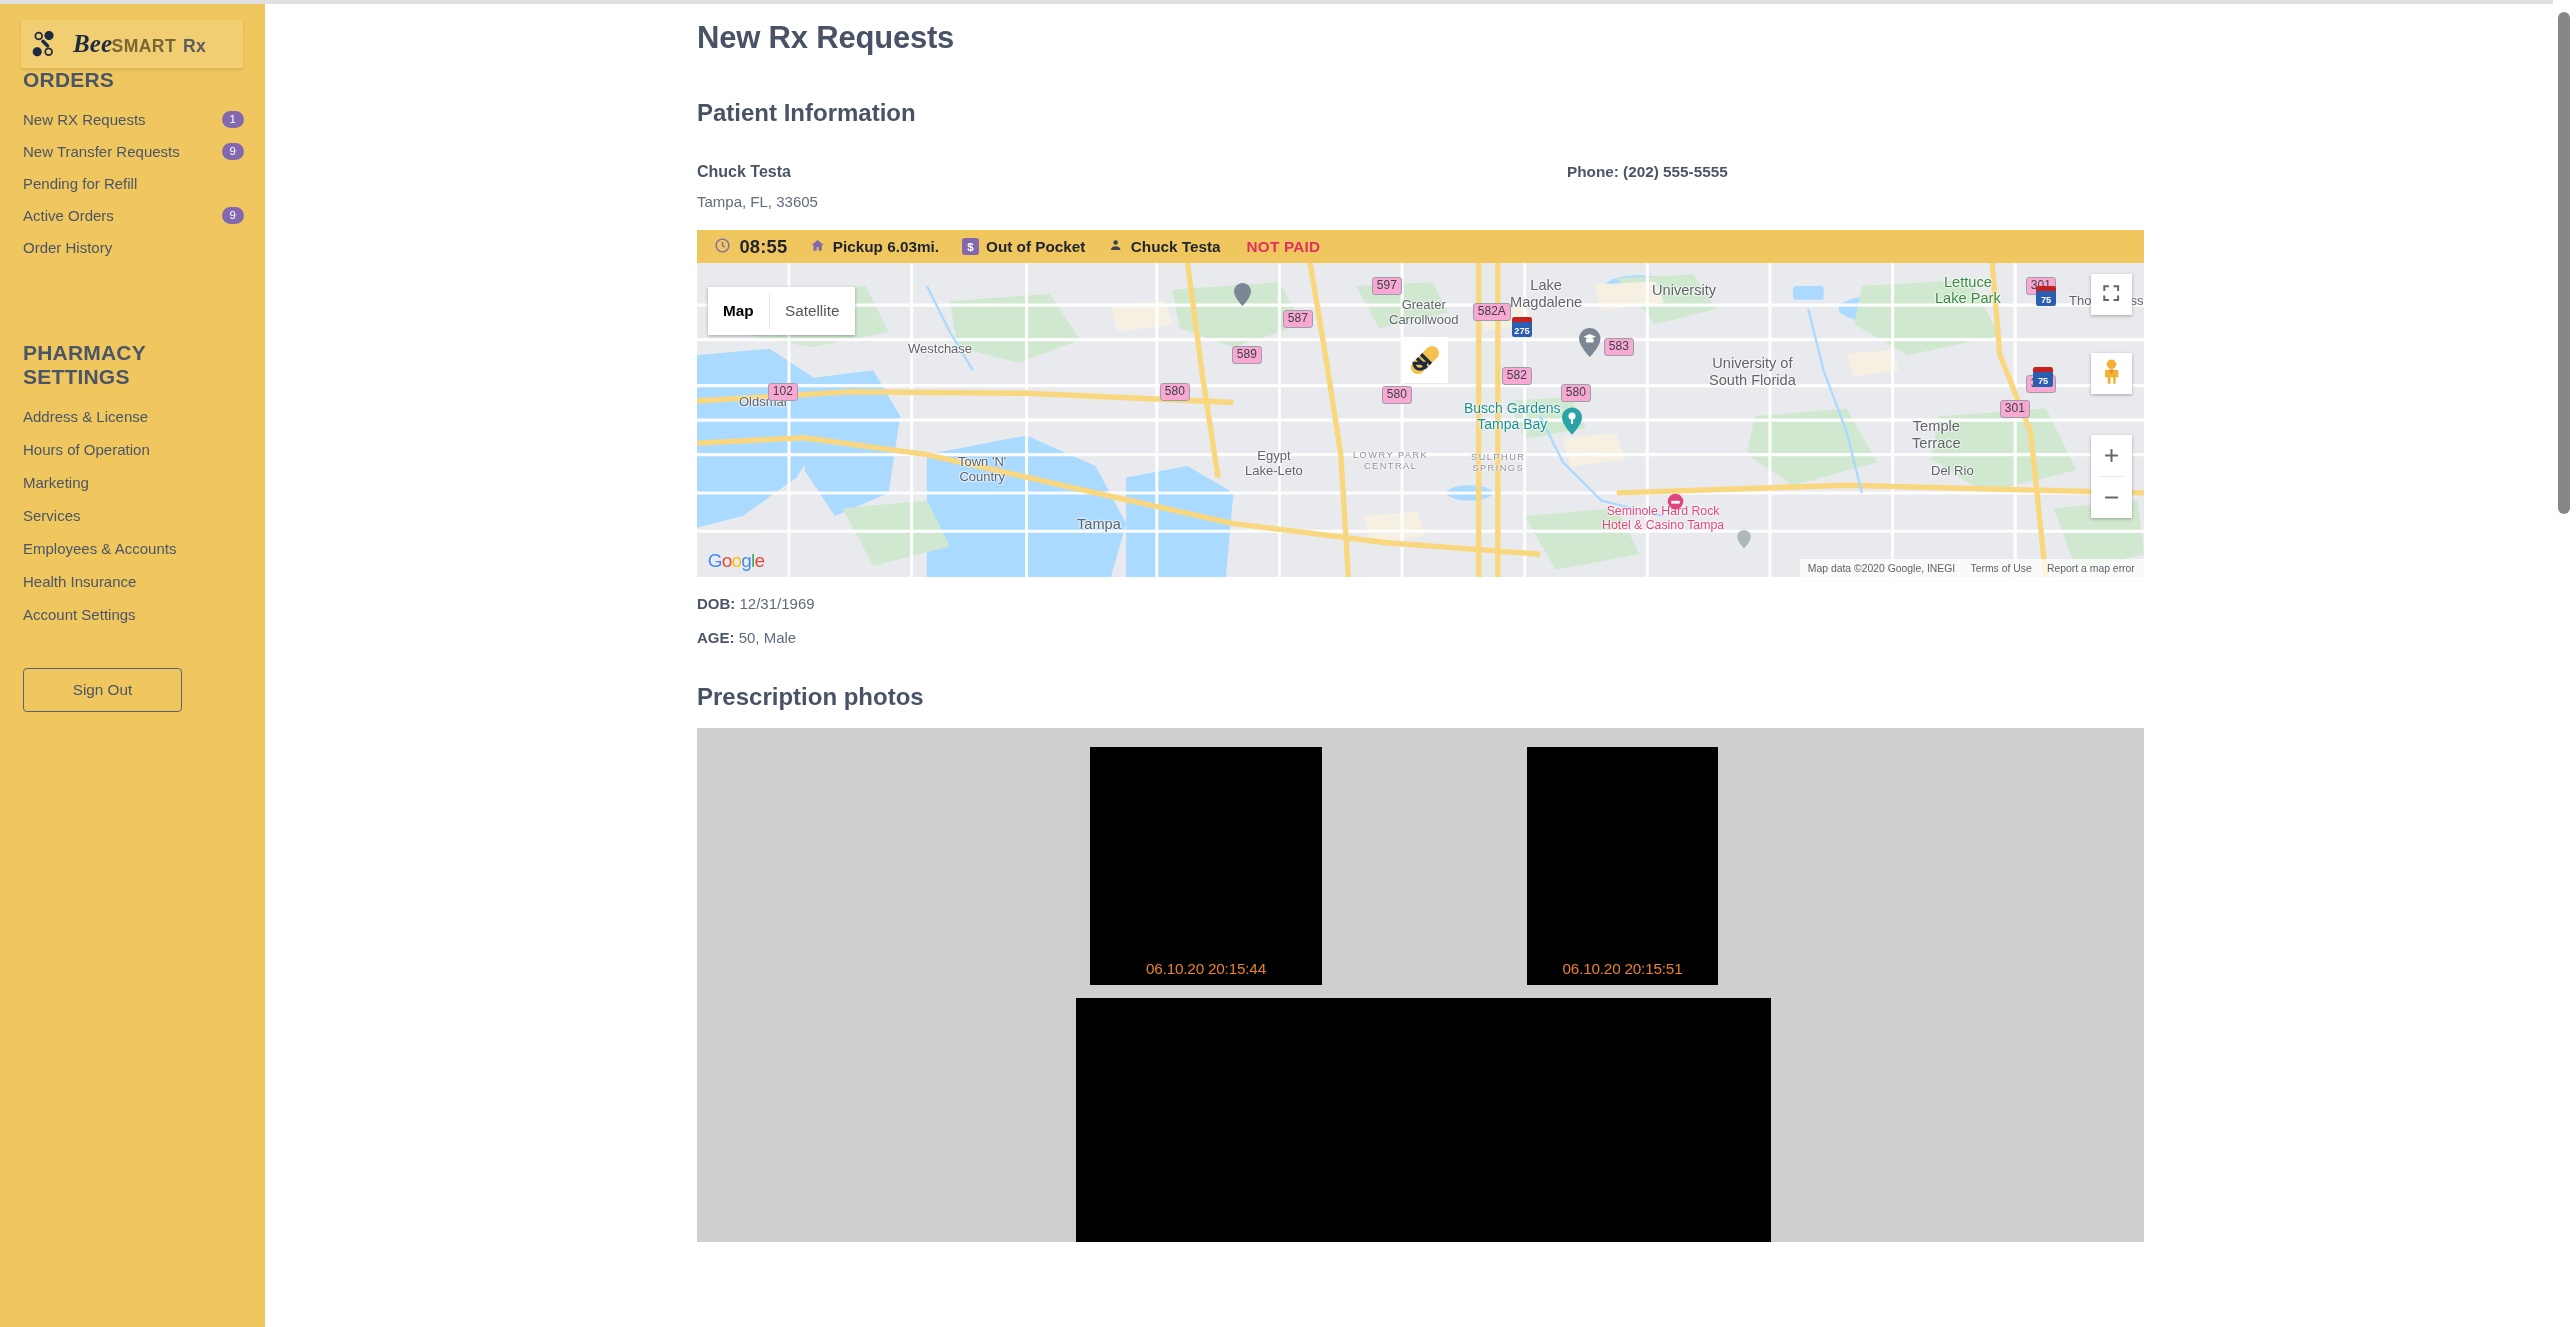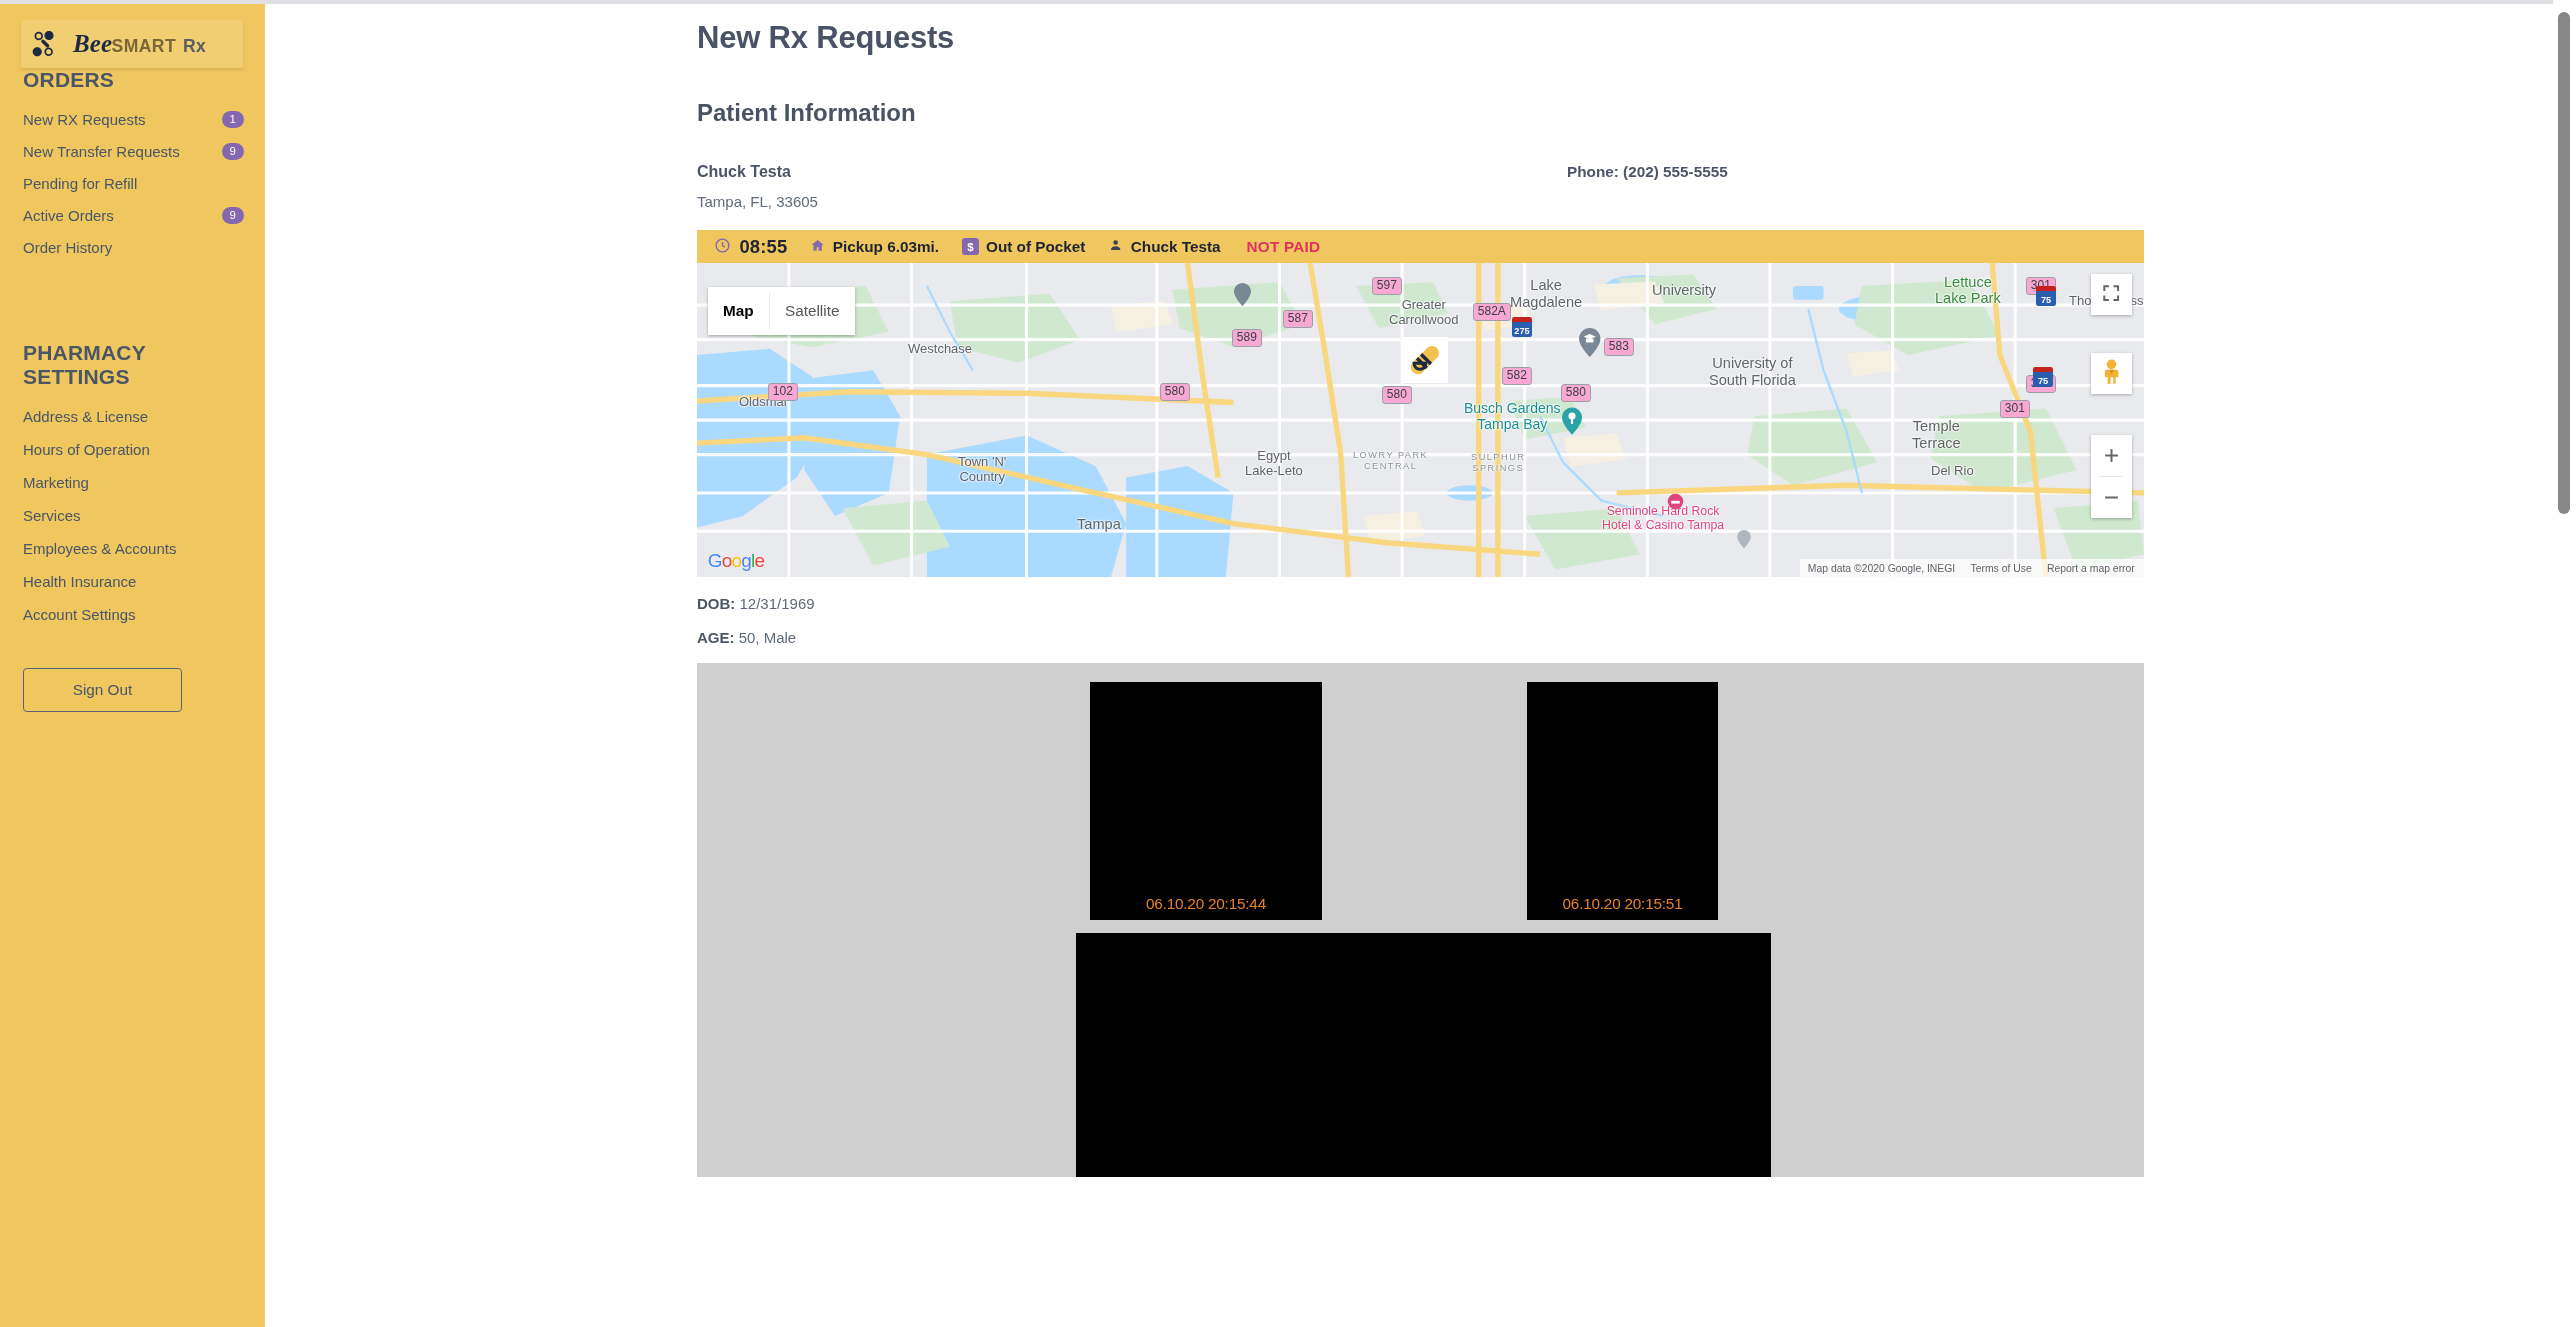--- a/index.html
+++ b/index.html
@@ -756,21 +756,21 @@
             <div class="map-label pink" style="left: 905px; top: 242px; font-size: 12.3px; text-align: center; line-height: 1.12; white-space: pre;">Seminole Hard Rock
 Hotel &amp; Casino Tampa</div>
           </div>
         <div id="map-shields-layer">
             <div class="hwy-shield" style="left: 675px; top: 14px;">597</div>
             <div class="hwy-shield" style="left: 776px; top: 40px;">582A</div>
             <div class="hwy-shield" style="left: 586px; top: 47px;">587</div>
             <div class="hwy-shield" style="left: 805px; top: 104px;">582</div>
             <div class="hwy-shield" style="left: 907px; top: 75px;">583</div>
             <div class="hwy-shield" style="left: 864px; top: 121px;">580</div>
-            <div class="hwy-shield" style="left: 535px; top: 66px;">589</div>
+            <div class="hwy-shield" style="left: 535px; top: 83px;">589</div>
             <div class="hwy-shield" style="left: 463px; top: 120px;">580</div>
             <div class="hwy-shield" style="left: 685px; top: 123px;">580</div>
             <div class="hwy-shield" style="left: 71px; top: 120px;">102</div>
             <div class="hwy-shield" style="left: 1329px; top: 14px;">301</div>
             <div class="hwy-shield" style="left: 1329px; top: 112px;">301</div>
             <div class="hwy-shield" style="left: 1303px; top: 137px;">301</div>
             <div class="ih-shield" style="left: 815px; top: 54px;">275</div>
             <div class="ih-shield" style="left: 1339px; top: 23px;">75</div>
             <div class="ih-shield" style="left: 1336px; top: 104px;">75</div>
           </div>
@@ -788,20 +788,21 @@
 
       <div id="dob-line" class="info-line">
         <span class="k">DOB:</span>
         <span>12/31/1969</span>
       </div>
       <div class="info-line">
         <span class="k">AGE:</span>
         <span>50, Male</span>
       </div>
 
+      <h2 id="section-prescription-photos">Prescription photos</h2>
 
       <div id="photo-gallery">
         <div class="photo" id="photo-1">
           <span class="stamp">06.10.20 20:15:44</span>
         </div>
         <div class="photo" id="photo-2">
           <span class="stamp">06.10.20 20:15:51</span>
         </div>
         <div class="photo" id="photo-3">
           <span class="stamp"></span>

